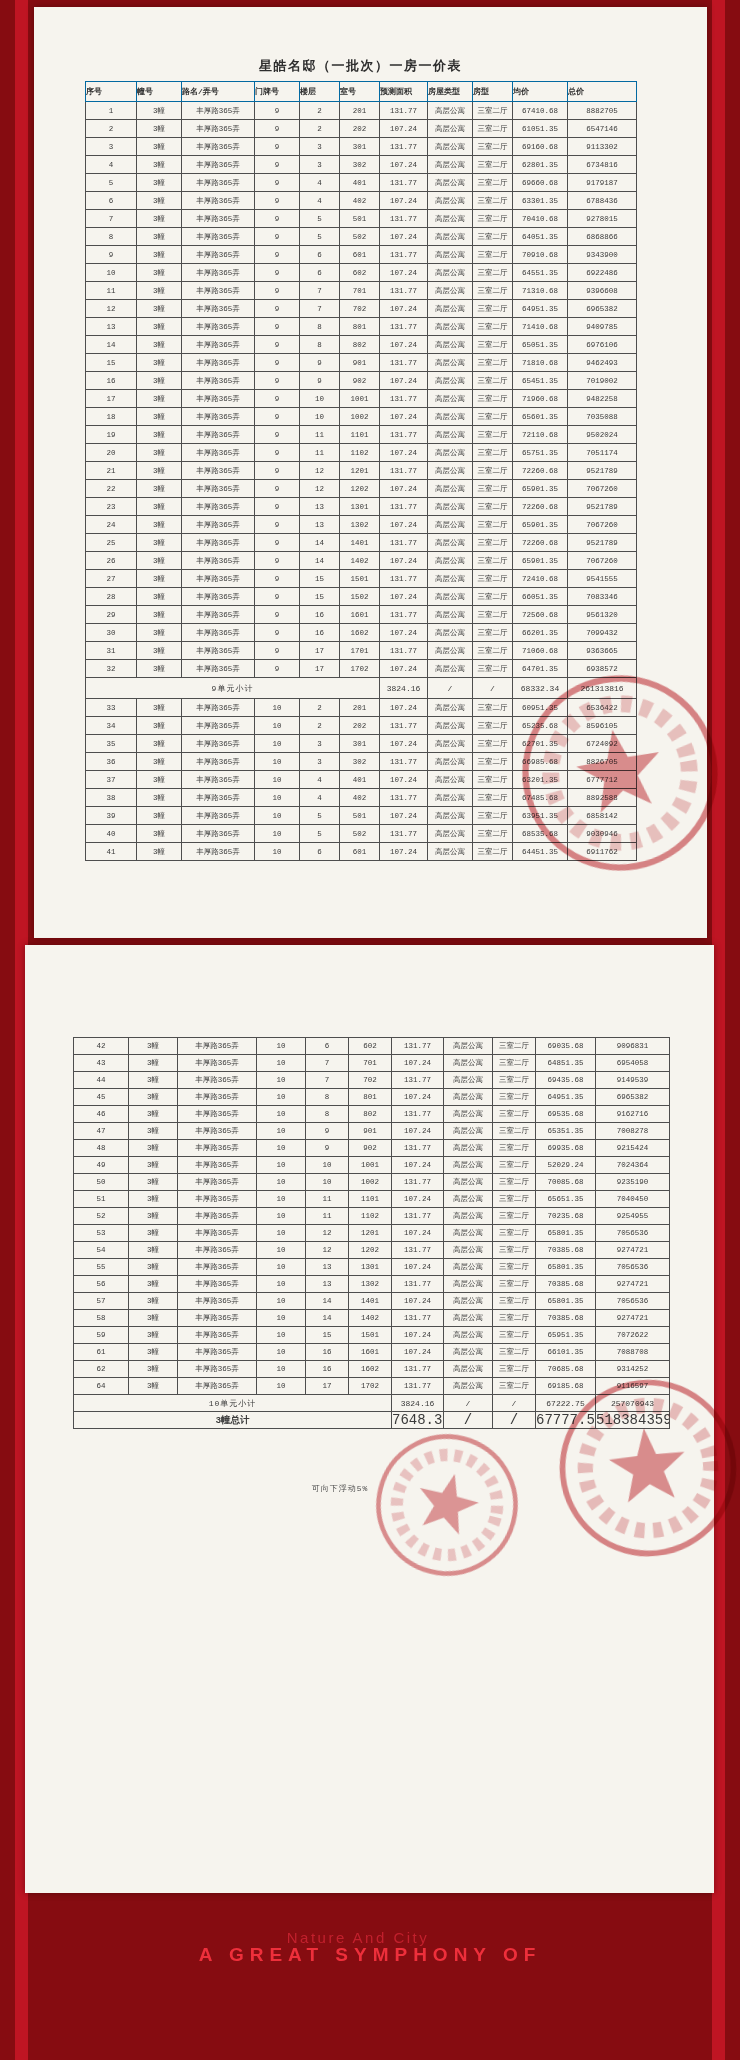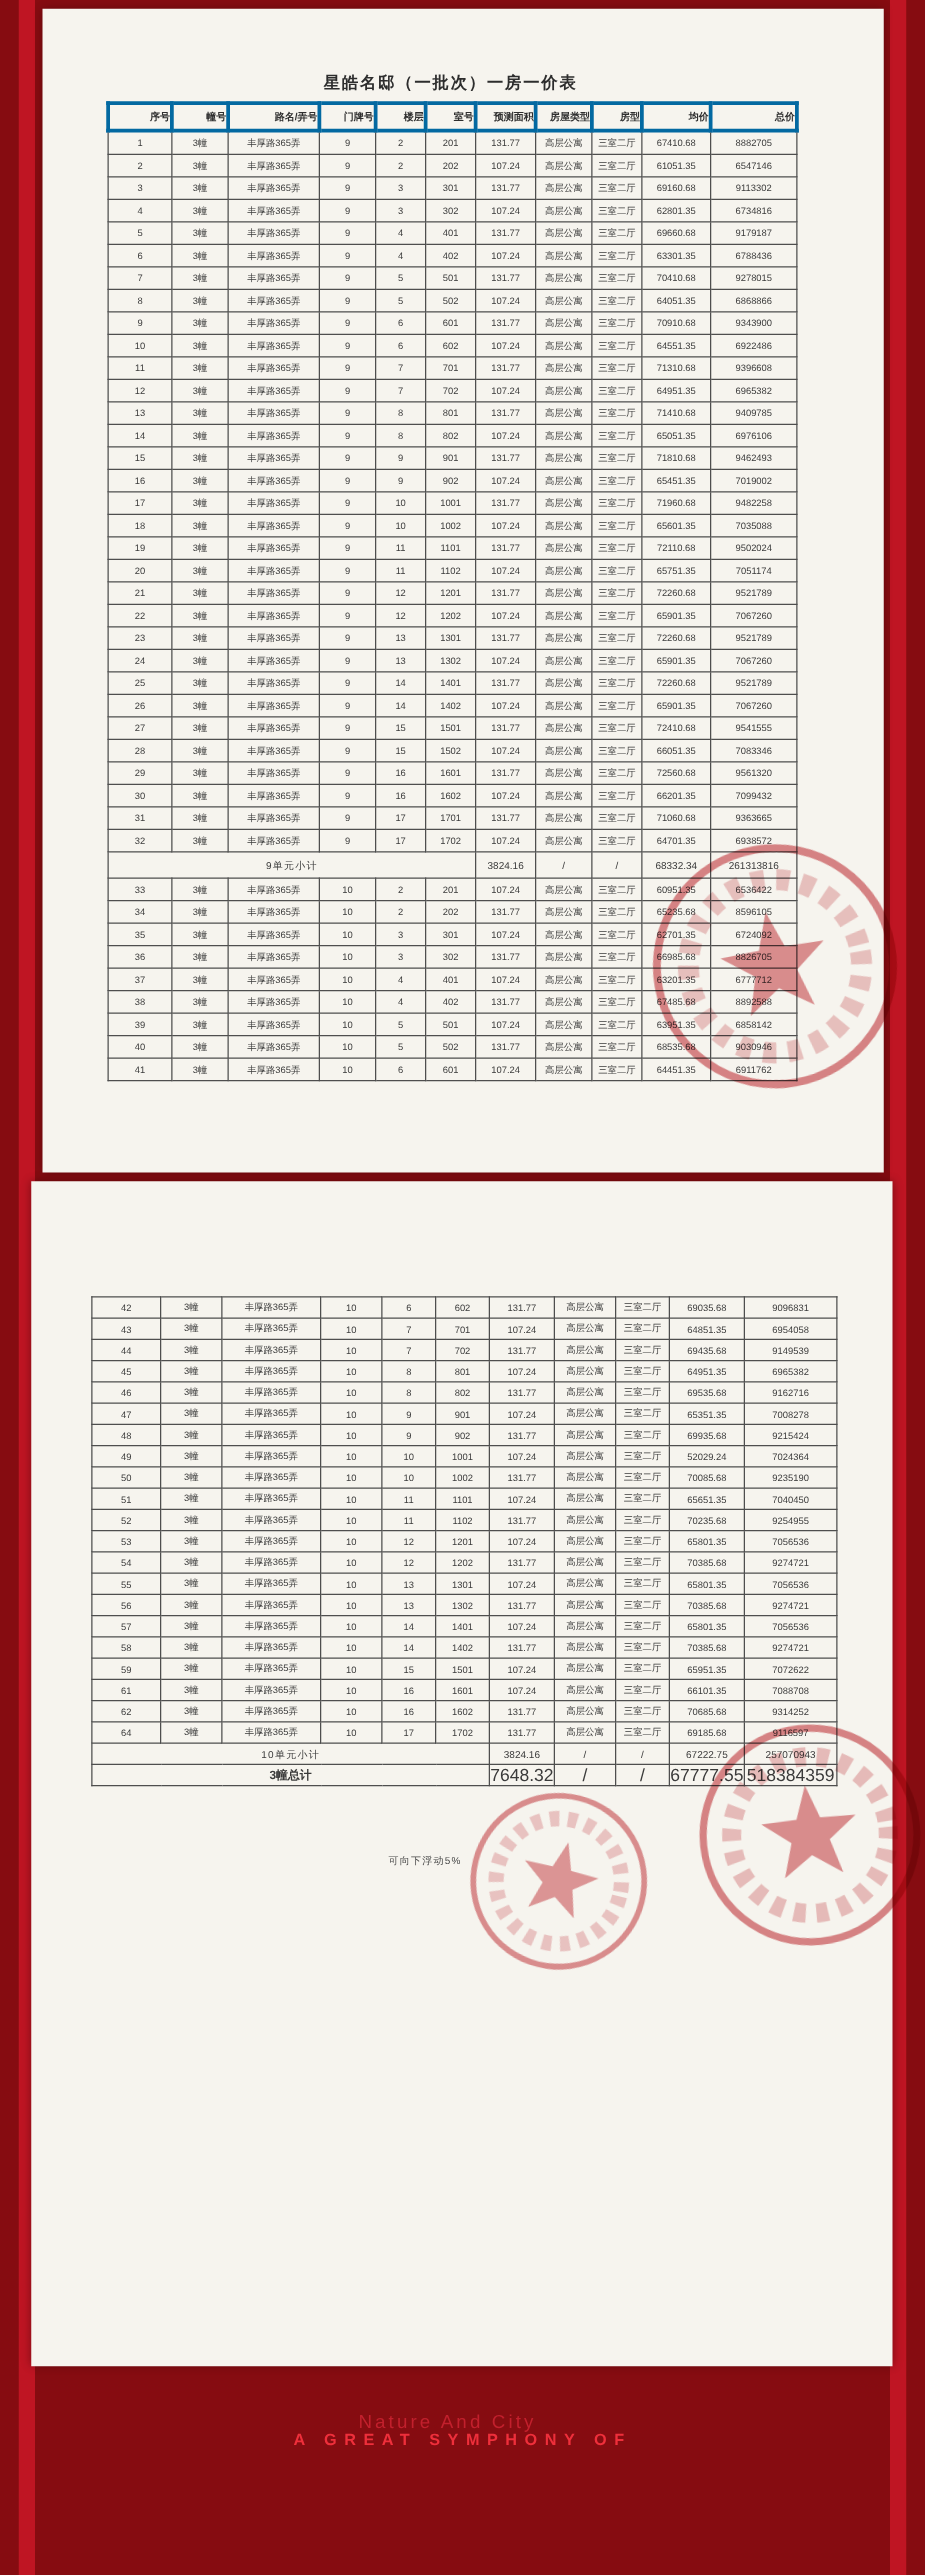--- a/index.html
+++ b/index.html
@@ -11,39 +11,40 @@
     overflow:hidden;
   }
   .stripe{position:absolute;top:0;height:2060px;width:13px;background:#bf1523;}
   .stripe.left{left:15px;}
   .stripe.right{right:15px;}
 
   .page{
     position:absolute;
     background:#f6f4ee;
     box-shadow:0 0 7px rgba(40,0,0,.45);
+    font-family:Liberation Mono, monospace;
   }
   #page1{left:34px;top:7px;width:673px;height:931px;}
   #page2{left:25px;top:945px;width:689px;height:948px;}
 
   .doc-title{
     position:absolute;left:51px;top:50px;width:551px;
     text-align:center;font-size:13px;font-weight:bold;color:#2d2d2d;
     letter-spacing:1.5px;
   }
 
   table.price{
     position:absolute;border-collapse:collapse;table-layout:fixed;
     background:transparent;
   }
   #table1{left:51px;top:74px;width:551px;}
   #table2{left:48px;top:92px;width:596px;}
   table.price th{
-    border:3px solid #0369a1;height:19px;padding:0;
-    font-size:8px;font-weight:bold;color:#2f2f2f;text-align:right;
+    border:1px solid #0369a1;height:19px;padding:0;
+    font-size:8px;font-weight:bold;color:#2f2f2f;text-align:left;
     overflow:hidden;white-space:nowrap;
   }
   table.price td{
     border:1px solid #4e4e4e;height:17px;padding:0;
     font-size:7.5px;color:#3a3a3a;text-align:center;
     overflow:hidden;white-space:nowrap;
   }
   #table2 td{height:16px;}
   tr.subtotal td{height:20px;font-size:8px;}
   tr.grand td{height:24px;font-size:14px;}
@@ -59,21 +60,21 @@
     position:absolute;mix-blend-mode:multiply;filter:blur(.4px);
     pointer-events:none;
   }
   #seal1{left:481px;top:661px;width:210px;height:210px;transform:rotate(-10deg);}
   #seal2{left:346px;top:484px;width:152px;height:152px;transform:rotate(14deg);}
   #seal3{left:528px;top:428px;width:190px;height:190px;transform:rotate(-6deg);}
   .seal svg{width:100%;height:100%;}
 
   .footer-line1{
     position:absolute;left:0;top:1944px;width:740px;text-align:center;
-    color:#ee2f3b;font-weight:bold;font-size:13px;letter-spacing:6px;
+    color:#ee2f3b;font-weight:bold;font-size:19px;letter-spacing:6px;
   }
   .footer-line2{
     position:absolute;left:0;top:1929px;width:716px;text-align:center;
     color:#c2202d;font-size:15px;letter-spacing:2.5px;
   }
 </style>
 </head>
 <body>
 
 <div class="stripe left"></div>

